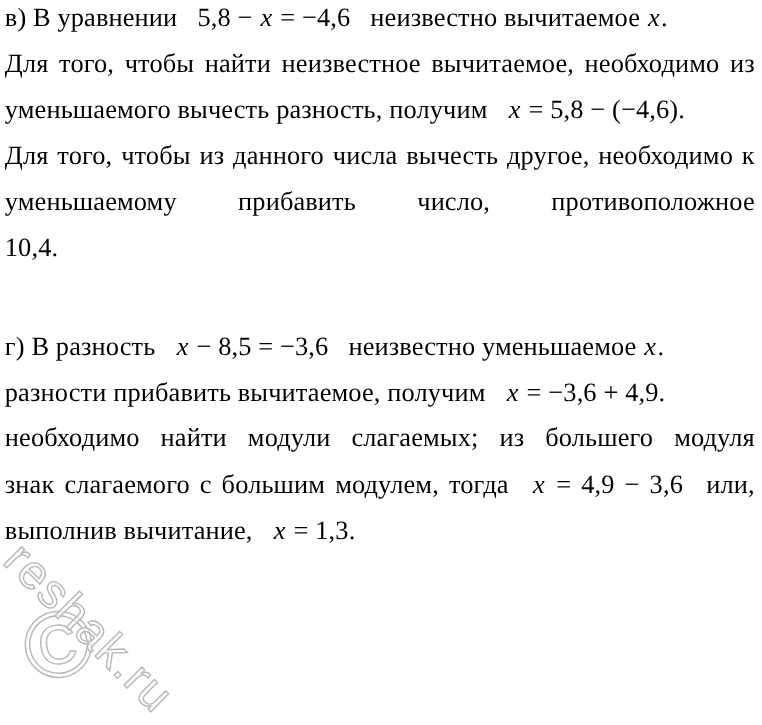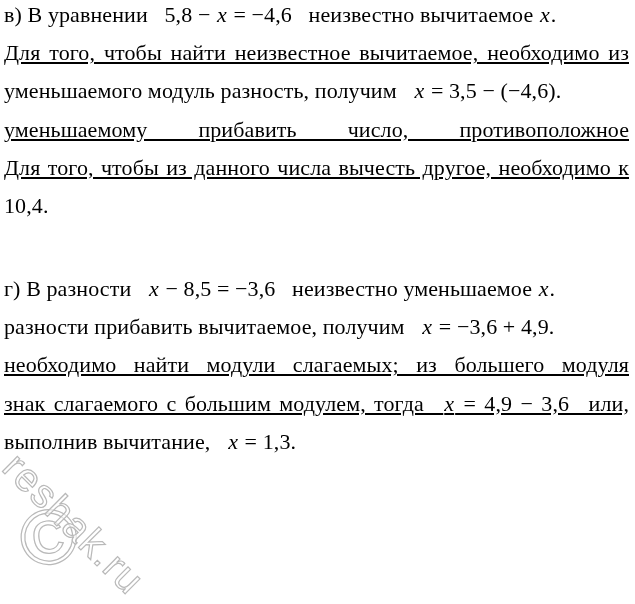--- a/index.html
+++ b/index.html
@@ -23,21 +23,20 @@
   .block { display: block; }
   .block.second { margin-top: 44.8px; }
   .line {
     font-size: 22px;
     line-height: 38.2px;
     letter-spacing: 0.1px;
   }
   .line.j {
     text-align: justify;
     text-align-last: justify;
-    text-decoration: underline;
   }
   .line.l { text-align: left; }
   .vx {
     font-style: italic;
     padding: 0 1px;
   }
   .watermark {
     position: absolute;
     z-index: 5;
     pointer-events: none;
@@ -62,27 +61,27 @@
     transform: rotate(-8deg);
   }
 </style>
 </head>
 <body>
 
 <div class="doc">
   <div class="block first">
       <div class="line l"><span>в) В уравнении  5,8 − </span><span class="vx">x</span><span> = −4,6  неизвестно вычитаемое </span><span class="vx">x</span><span>.</span></div>
       <div class="line j"><span>Для того, чтобы найти неизвестное вычитаемое, необходимо из</span></div>
-      <div class="line l"><span>уменьшаемого модуль разность, получим  </span><span class="vx">x</span><span> = 3,5 − (−4,6).</span></div>
+      <div class="line l"><span>уменьшаемого вычесть разность, получим  </span><span class="vx">x</span><span> = 5,8 − (−4,6).</span></div>
+      <div class="line j"><span>Для того, чтобы из данного числа вычесть другое, необходимо к</span></div>
       <div class="line j"><span>уменьшаемому прибавить число, противоположное</span></div>
-      <div class="line j"><span>Для того, чтобы из данного числа вычесть другое, необходимо к</span></div>
       <div class="line l"><span>10,4.</span></div>
     </div>
   <div class="block second">
-      <div class="line l"><span>г) В разности  </span><span class="vx">x</span><span> − 8,5 = −3,6  неизвестно уменьшаемое </span><span class="vx">x</span><span>.</span></div>
+      <div class="line l"><span>г) В разность  </span><span class="vx">x</span><span> − 8,5 = −3,6  неизвестно уменьшаемое </span><span class="vx">x</span><span>.</span></div>
       <div class="line l"><span>разности прибавить вычитаемое, получим  </span><span class="vx">x</span><span> = −3,6 + 4,9.</span></div>
       <div class="line j"><span>необходимо найти модули слагаемых; из большего модуля</span></div>
       <div class="line j"><span>знак слагаемого с большим модулем, тогда  </span><span class="vx">x</span><span> = 4,9 − 3,6  или,</span></div>
       <div class="line l"><span>выполнив вычитание,  </span><span class="vx">x</span><span> = 1,3.</span></div>
     </div>
 </div>
 
 <span class="watermark wm-copy">©</span>
 <span class="watermark wm-text">reshak.ru</span>
 

